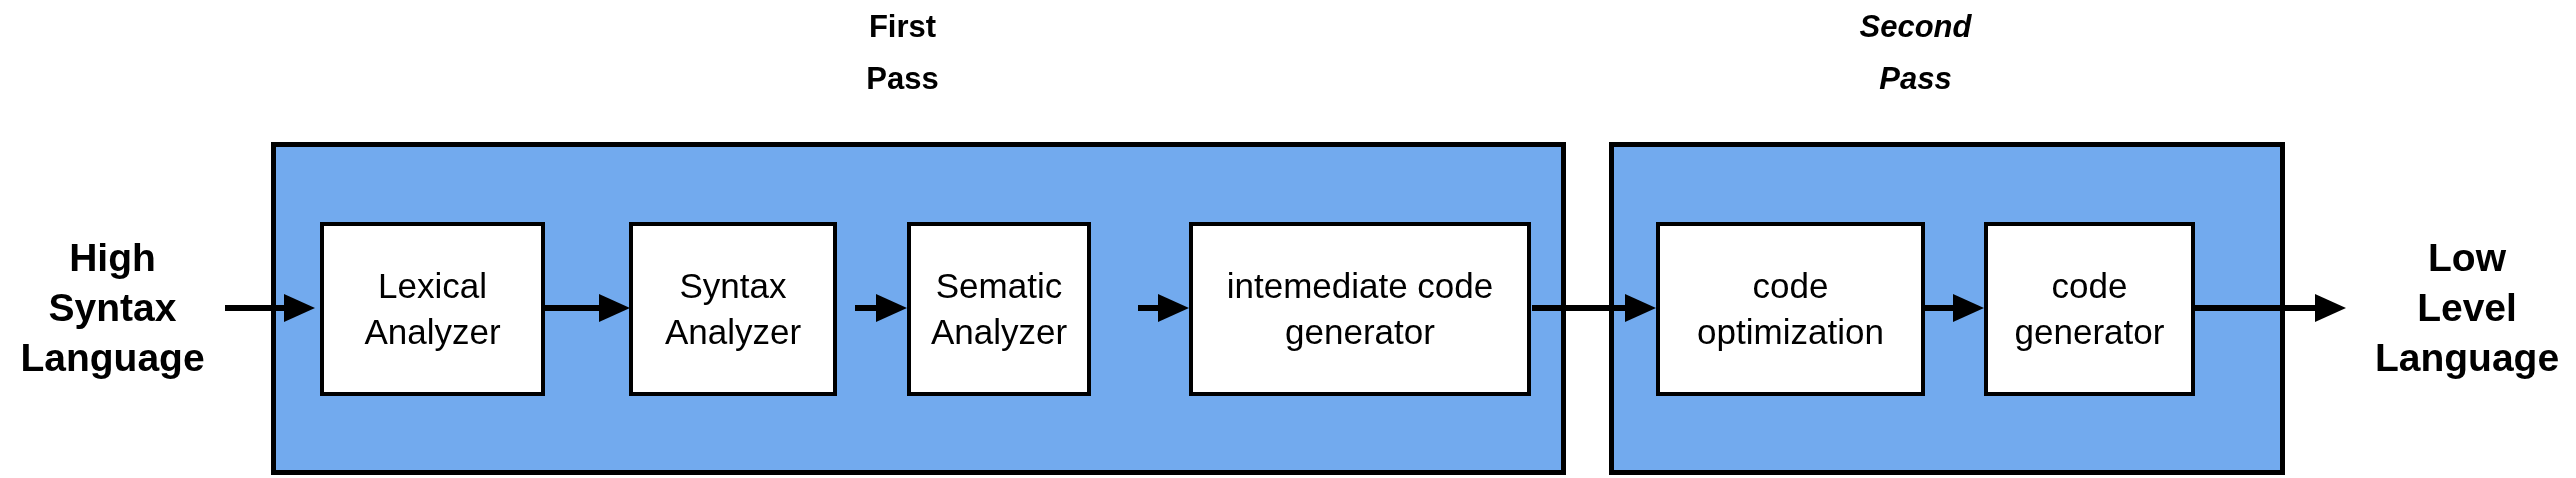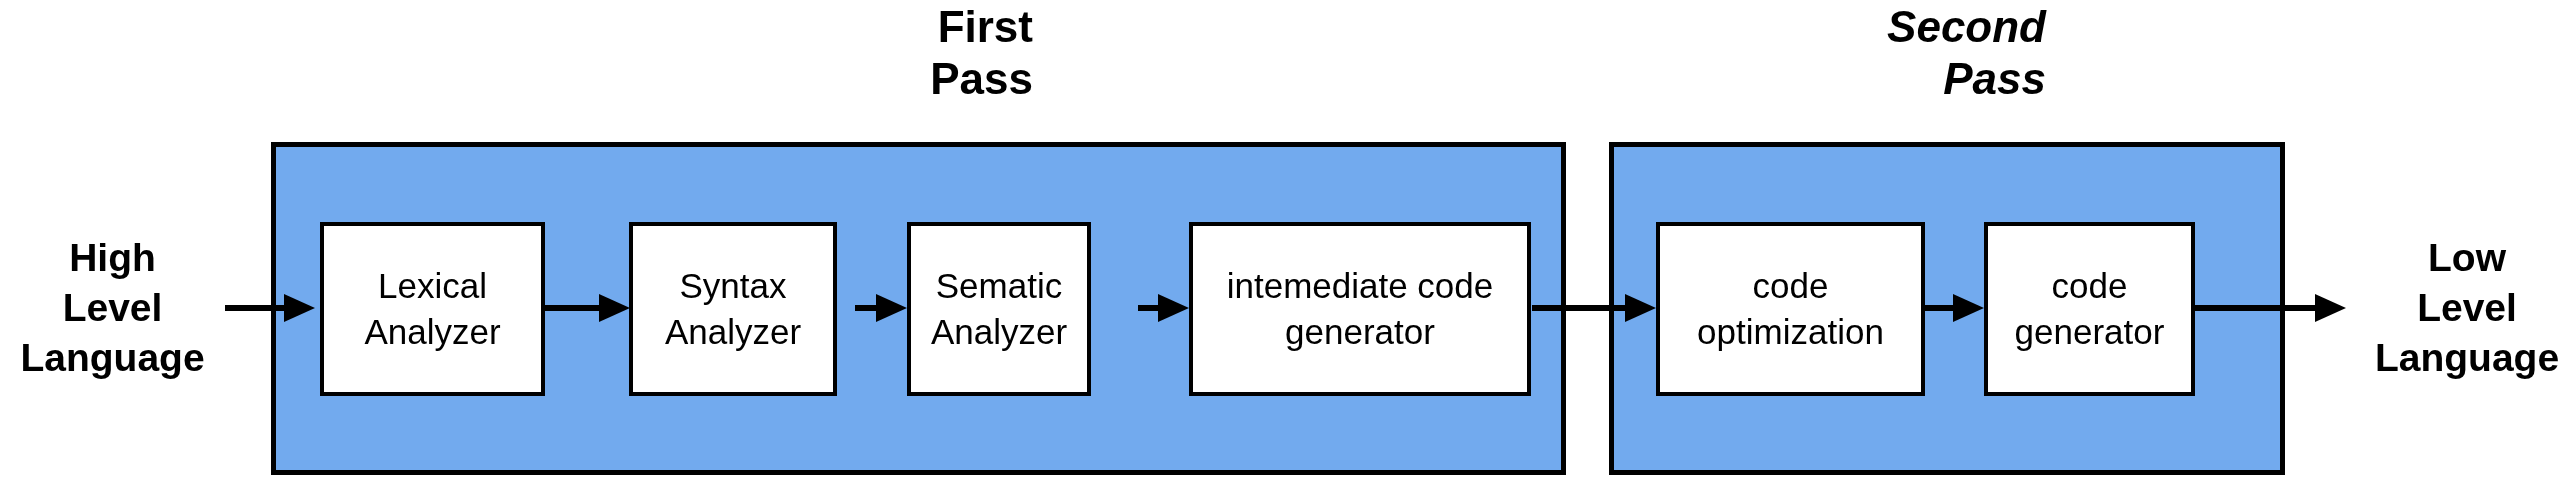--- a/index.html
+++ b/index.html
@@ -13,22 +13,22 @@
     height: 478px;
     background: #ffffff;
     font-family: "Liberation Sans", "DejaVu Sans", sans-serif;
     color: #000000;
     overflow: hidden;
   }
   .pass-title {
     position: absolute;
     top: 1.3px;
     width: 261px;
-    text-align: right;
-    font-size: 44px;
+    text-align: center;
+    font-size: 31px;
     font-weight: bold;
     line-height: 52px;
     white-space: pre-line;
   }
   .endpoint-label {
     position: absolute;
     top: 233px;
     text-align: center;
     font-size: 39px;
     font-weight: bold;
@@ -91,21 +91,21 @@
 <body>
 
 <div class="canvas">
 
   <div class="pass-title" style="left:772px;">First
 Pass</div>
   <div class="pass-title" style="left:1785px;font-style:italic;">Second
 Pass</div>
 
   <div class="endpoint-label" style="left:0px; width:225px;">High
-Level
+Syntax
 Language</div>
   <div class="endpoint-label" style="left:2348px; width:238px;">Low
 Level
 Language</div>
 
   <div class="pass-container" style="left:271px; width:1295px;"></div>
   <div class="pass-container" style="left:1609px; width:676px;"></div>
 
   <div class="arrow" style="left:225px; width:90px;">
     <div class="arrow-line"></div>

